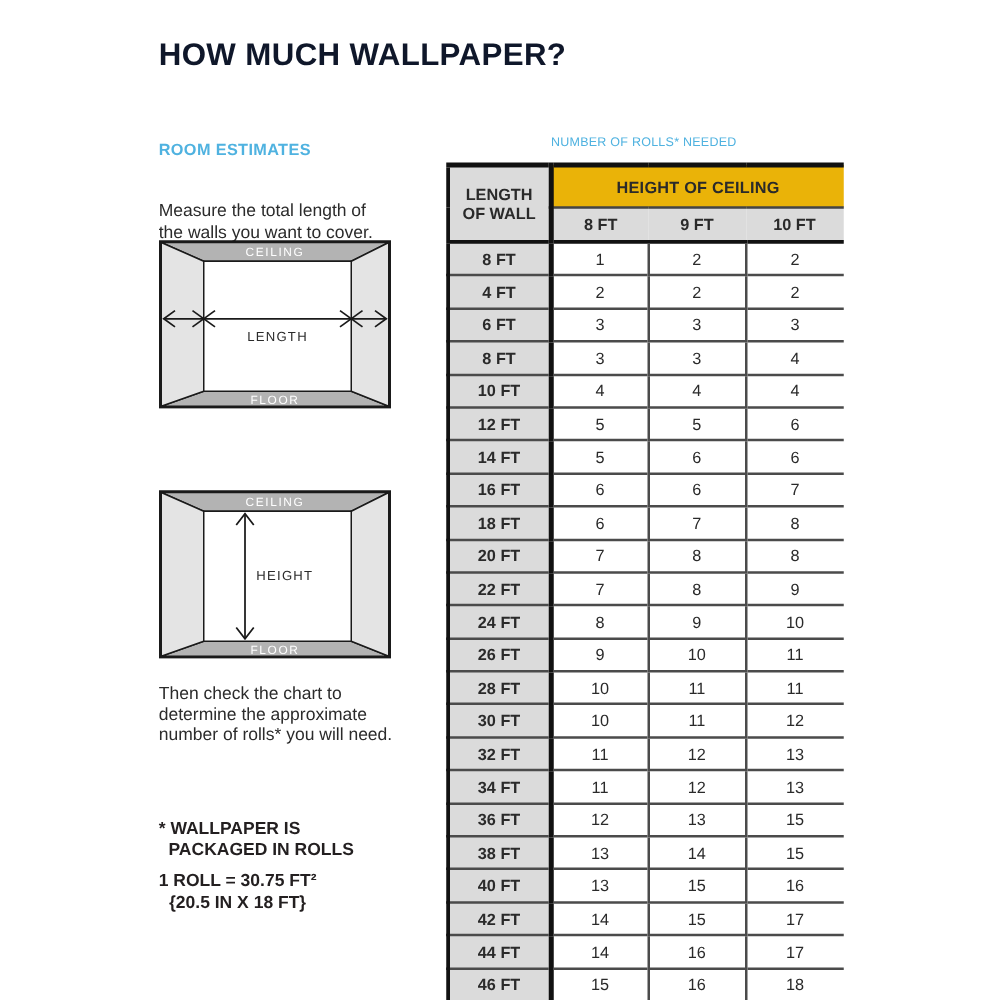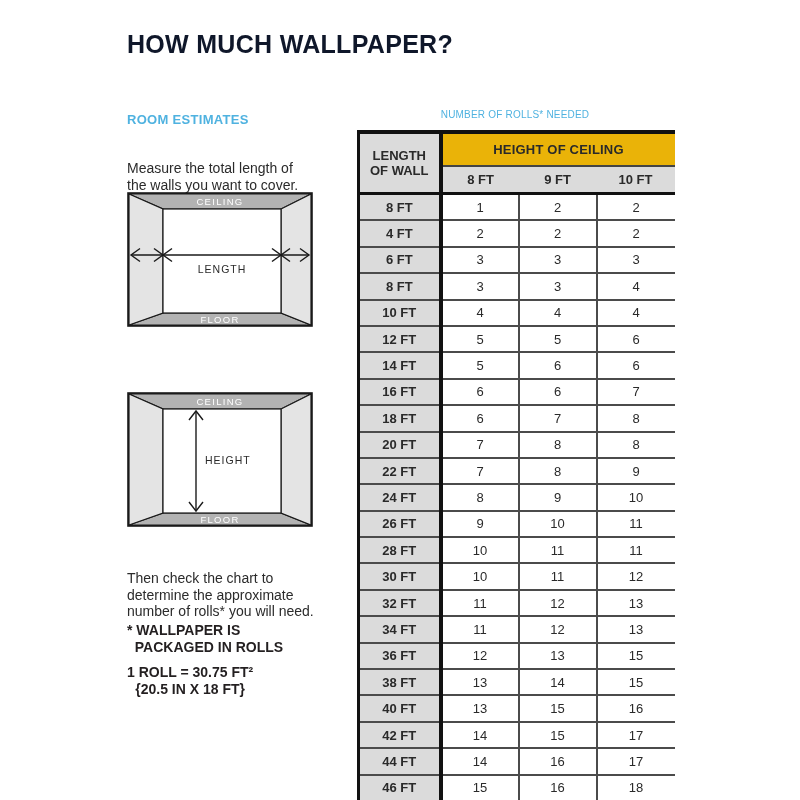--- a/index.html
+++ b/index.html
@@ -48,37 +48,38 @@
   .step-text {
     position: absolute;
     left: 0;
     font-size: 14px;
     line-height: 16.5px;
     color: #2b2b2b;
     white-space: pre-line;
   }
   #step1 { top: 48px; }
   #step2 { top: 230px; }
-  #step3 { top: 434px; margin-top: 24px; }
+  #step3 { top: 434px; }
   .diagram {
     position: absolute;
     left: 0;
     width: 186px;
     height: 135px;
   }
   #diagram1 { top: 80px; }
   #diagram2 { top: 280px; }
   .bold-note {
     position: absolute;
     left: 0;
     font-size: 14px;
     line-height: 16.5px;
     font-weight: bold;
     color: #231F20;
     white-space: pre-wrap;
+    margin-top: 32px;
   }
   #footnote { top: 510px; }
   #rollspec { top: 552px; text-align: center; }
   .diagram svg text {
     font-family: "Liberation Sans", sans-serif;
   }
   
   .rolls-section {
     position: absolute;
     left: 357px;

